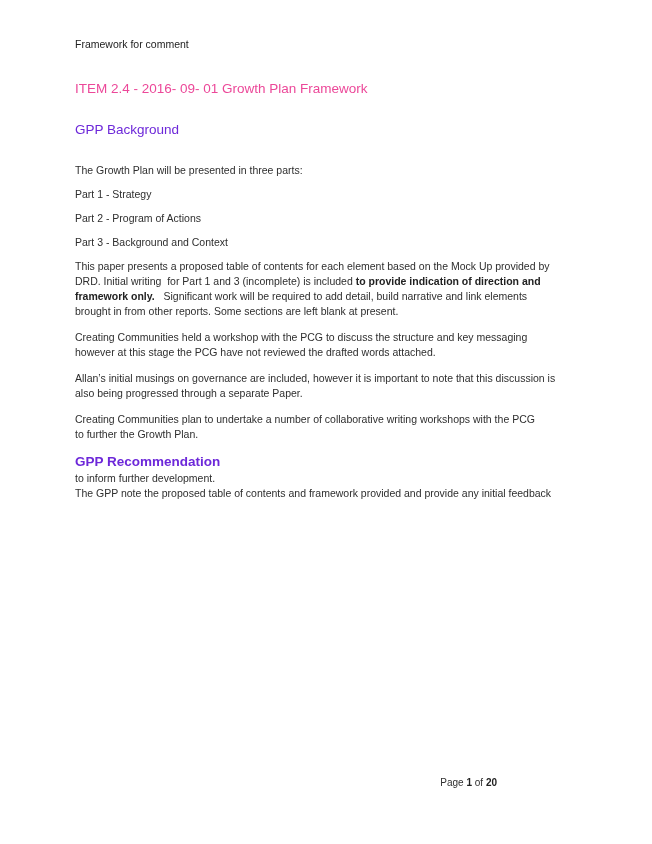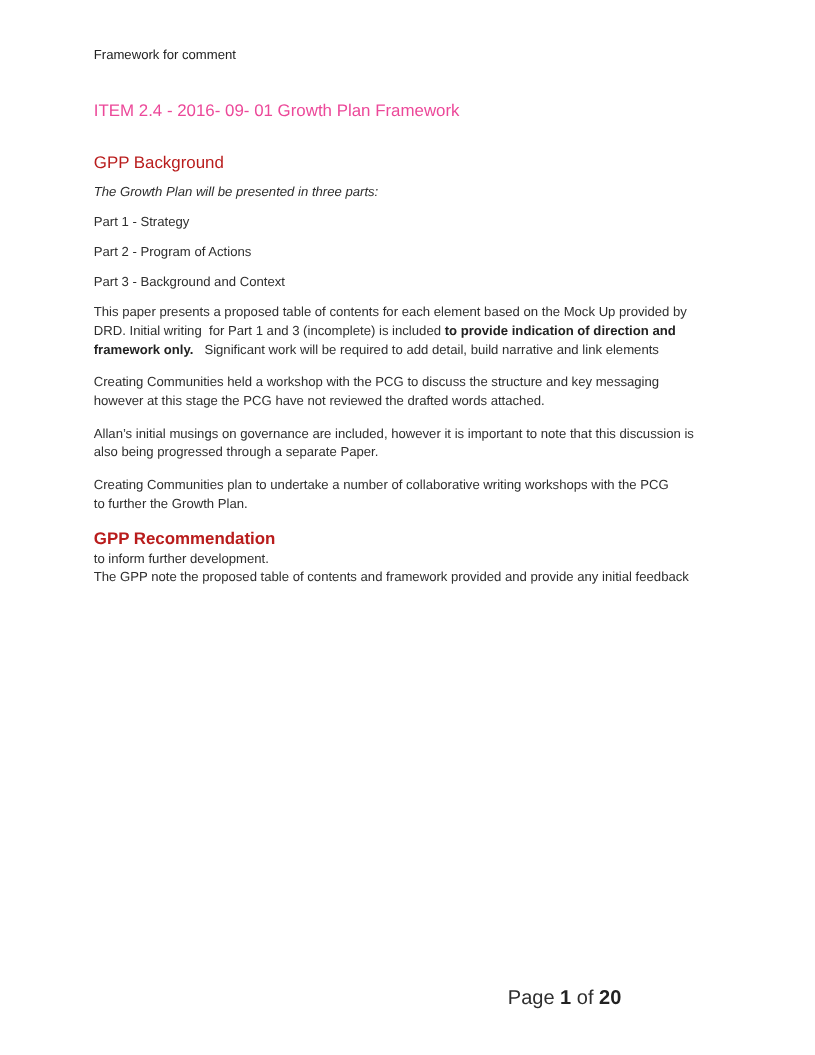--- a/index.html
+++ b/index.html
@@ -24,40 +24,40 @@
     font-size: 13.5px;
     line-height: 18px;
     font-weight: normal;
     color: #ec4899;
   }
   .section-heading {
     margin: 23px 0 0 0;
     font-size: 13.5px;
     line-height: 18px;
     font-weight: normal;
-    color: #b91c1c;
+    color: #6d28d9;
   }
   .section-heading.rec { margin: 0; font-weight: bold; }
   .para {
     margin: 0 0 11px 0;
     font-size: 10.5px;
     line-height: 15px;
     color: #2e2e2e;
   }
-  .para.intro { margin: 8px 0 9px 0; font-style: italic; }
+  .para.intro { margin: 24px 0 9px 0; }
   .para.part-line { margin: 0 0 9px 0; }
   .para.first-body { margin-top: 4px; }
   .para.rec-para { margin: 0; }
   .line { display: block; white-space: pre; }
   .line strong, .footer strong { font-weight: bold; color: #222222; }
   .footer {
     position: absolute;
-    top: 792px;
+    top: 776px;
     right: 75px;
-    font-size: 16px;
+    font-size: 10px;
     line-height: 14px;
     white-space: pre;
     color: #2e2e2e;
   }
   .footer span, .footer strong { white-space: pre; }
 </style>
 </head>
 <body>
 
 <div class="page">
@@ -71,20 +71,21 @@
   <p class="para intro">The Growth Plan will be presented in three parts:</p>
 
   <p class="para part-line">Part 1 - Strategy</p>
   <p class="para part-line">Part 2 - Program of Actions</p>
   <p class="para part-line">Part 3 - Background and Context</p>
 
   <p class="para first-body">
     <span class="line">This paper presents a proposed table of contents for each element based on the Mock Up provided by</span>
     <span class="line"><span>DRD. Initial writing  for Part 1 and 3 (incomplete) is included </span><strong>to provide indication of direction and</strong></span>
     <span class="line"><strong>framework only.</strong><span>   Significant work will be required to add detail, build narrative and link elements</span></span>
+    <span class="line">brought in from other reports. Some sections are left blank at present.</span>
   </p>
 
   <p class="para">
     <span class="line">Creating Communities held a workshop with the PCG to discuss the structure and key messaging</span>
     <span class="line">however at this stage the PCG have not reviewed the drafted words attached.</span>
   </p>
 
   <p class="para">
     <span class="line">Allan’s initial musings on governance are included, however it is important to note that this discussion is</span>
     <span class="line">also being progressed through a separate Paper.</span>

